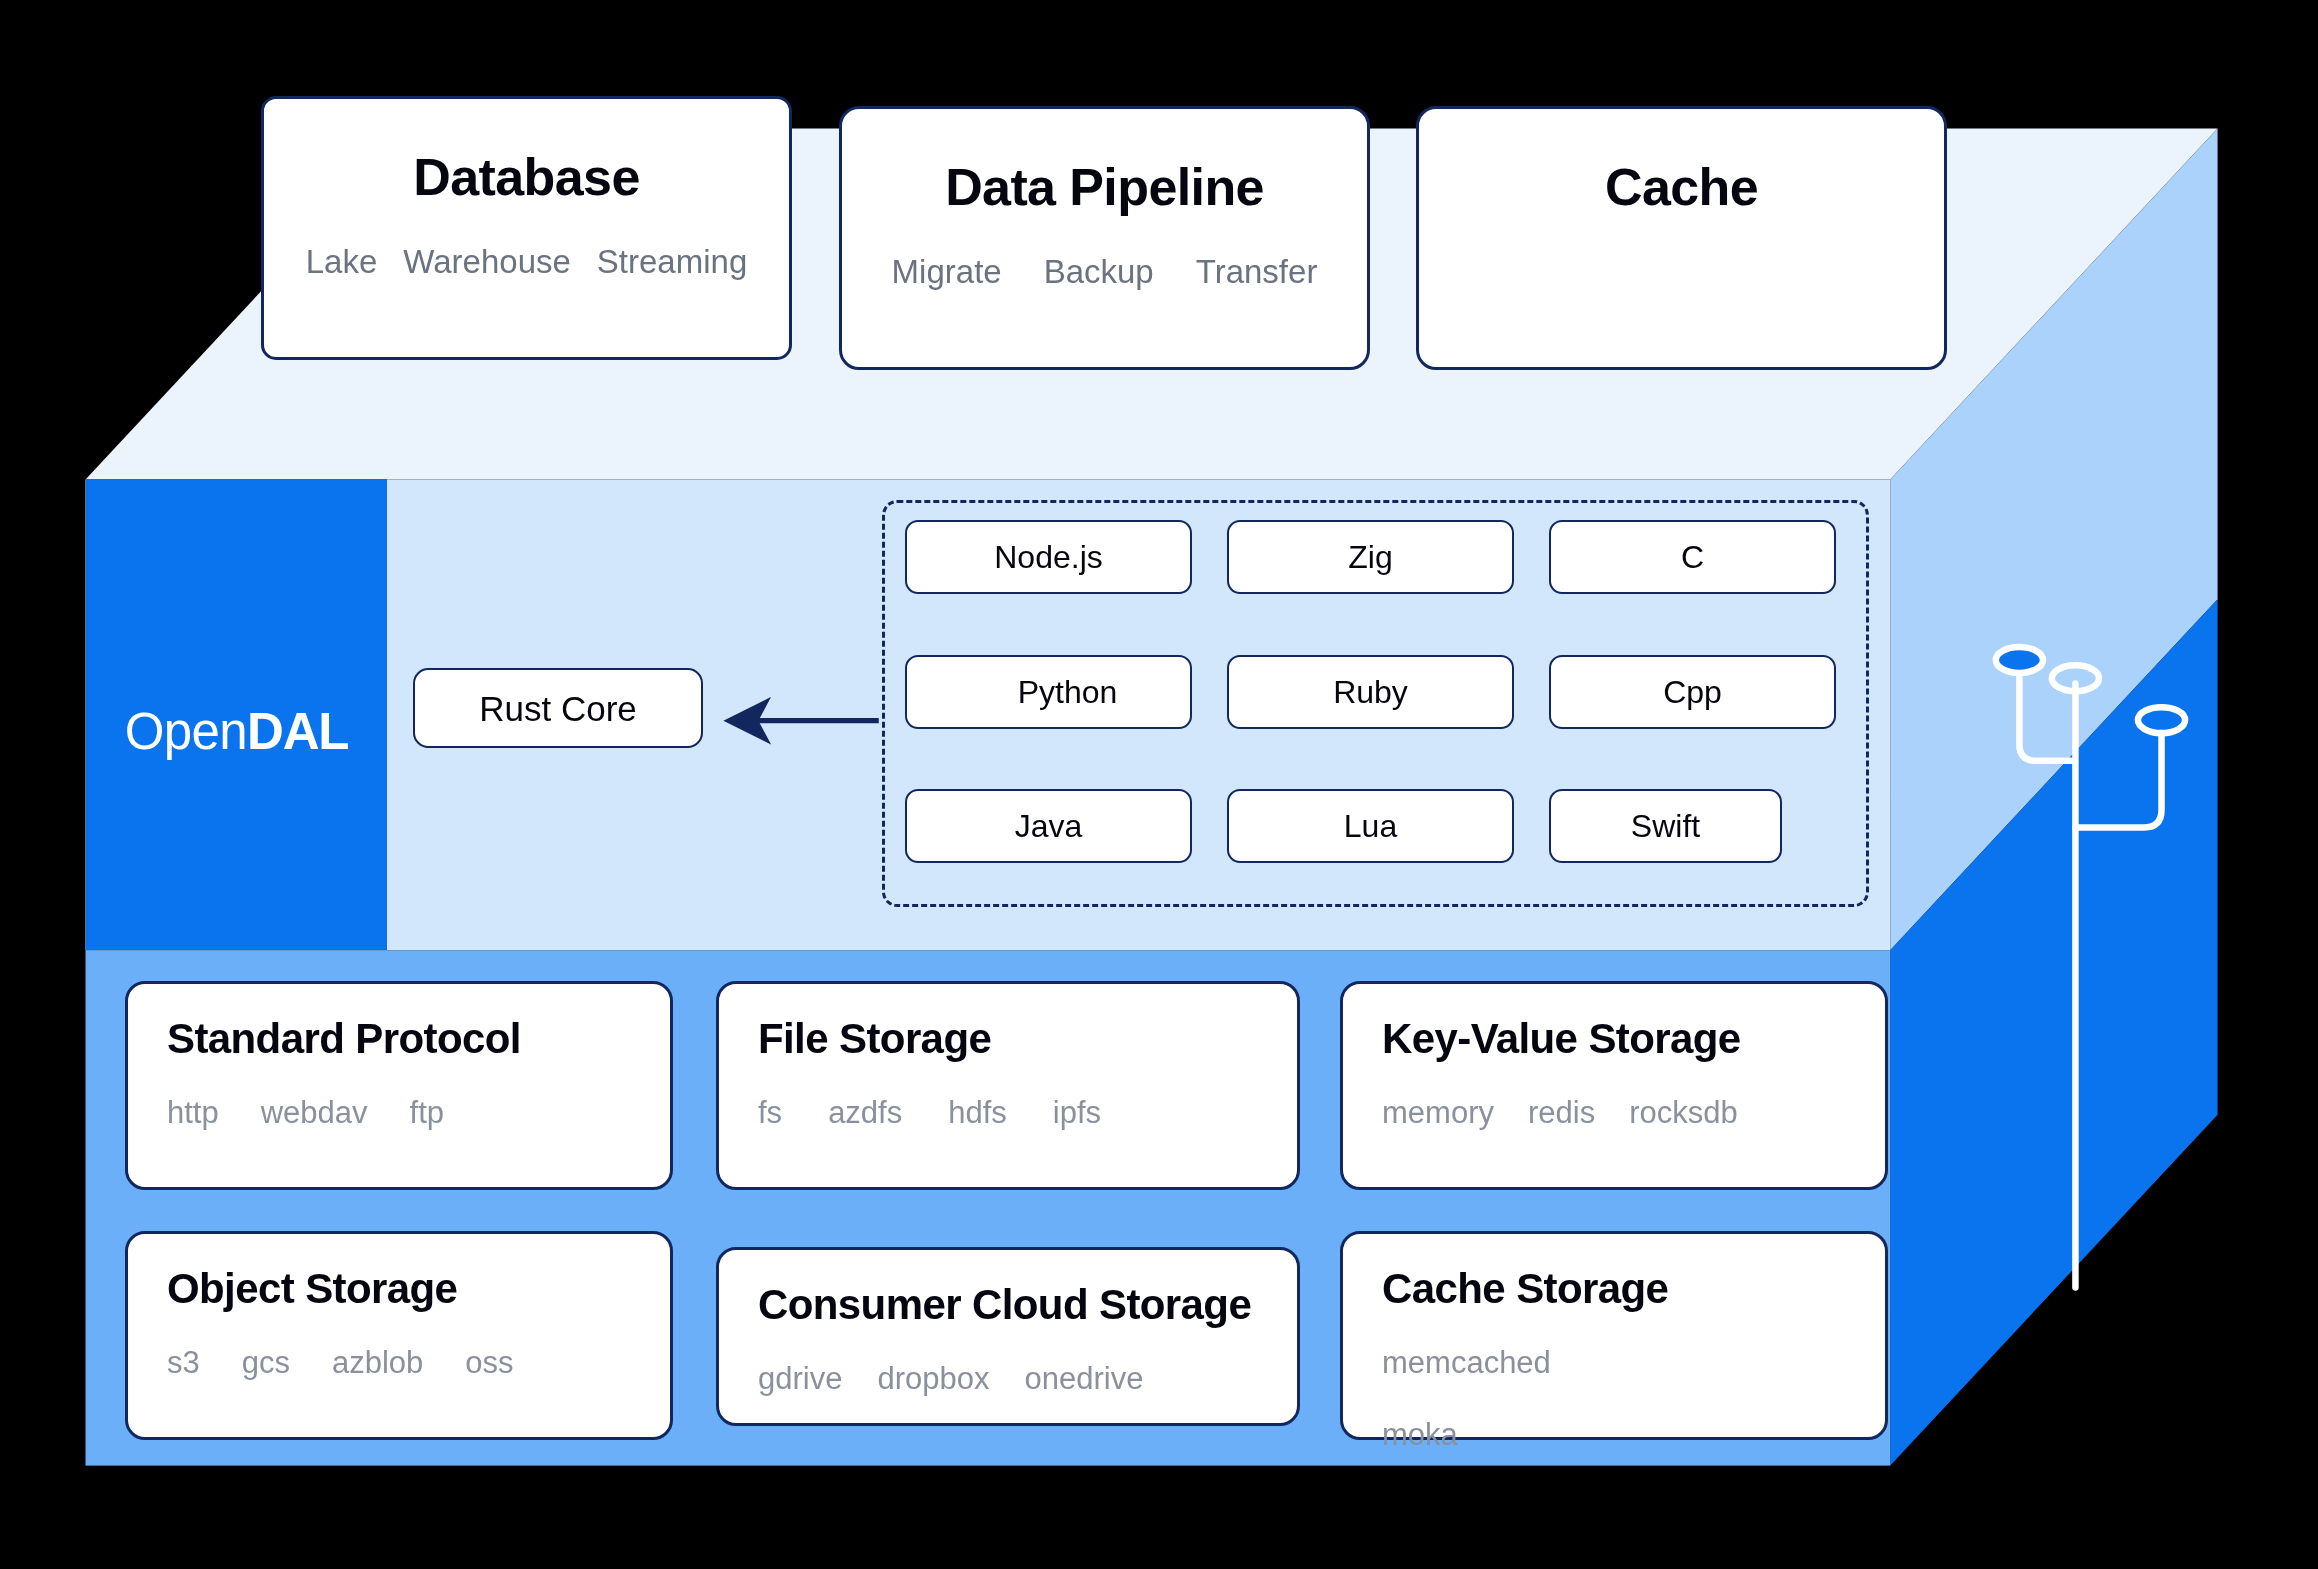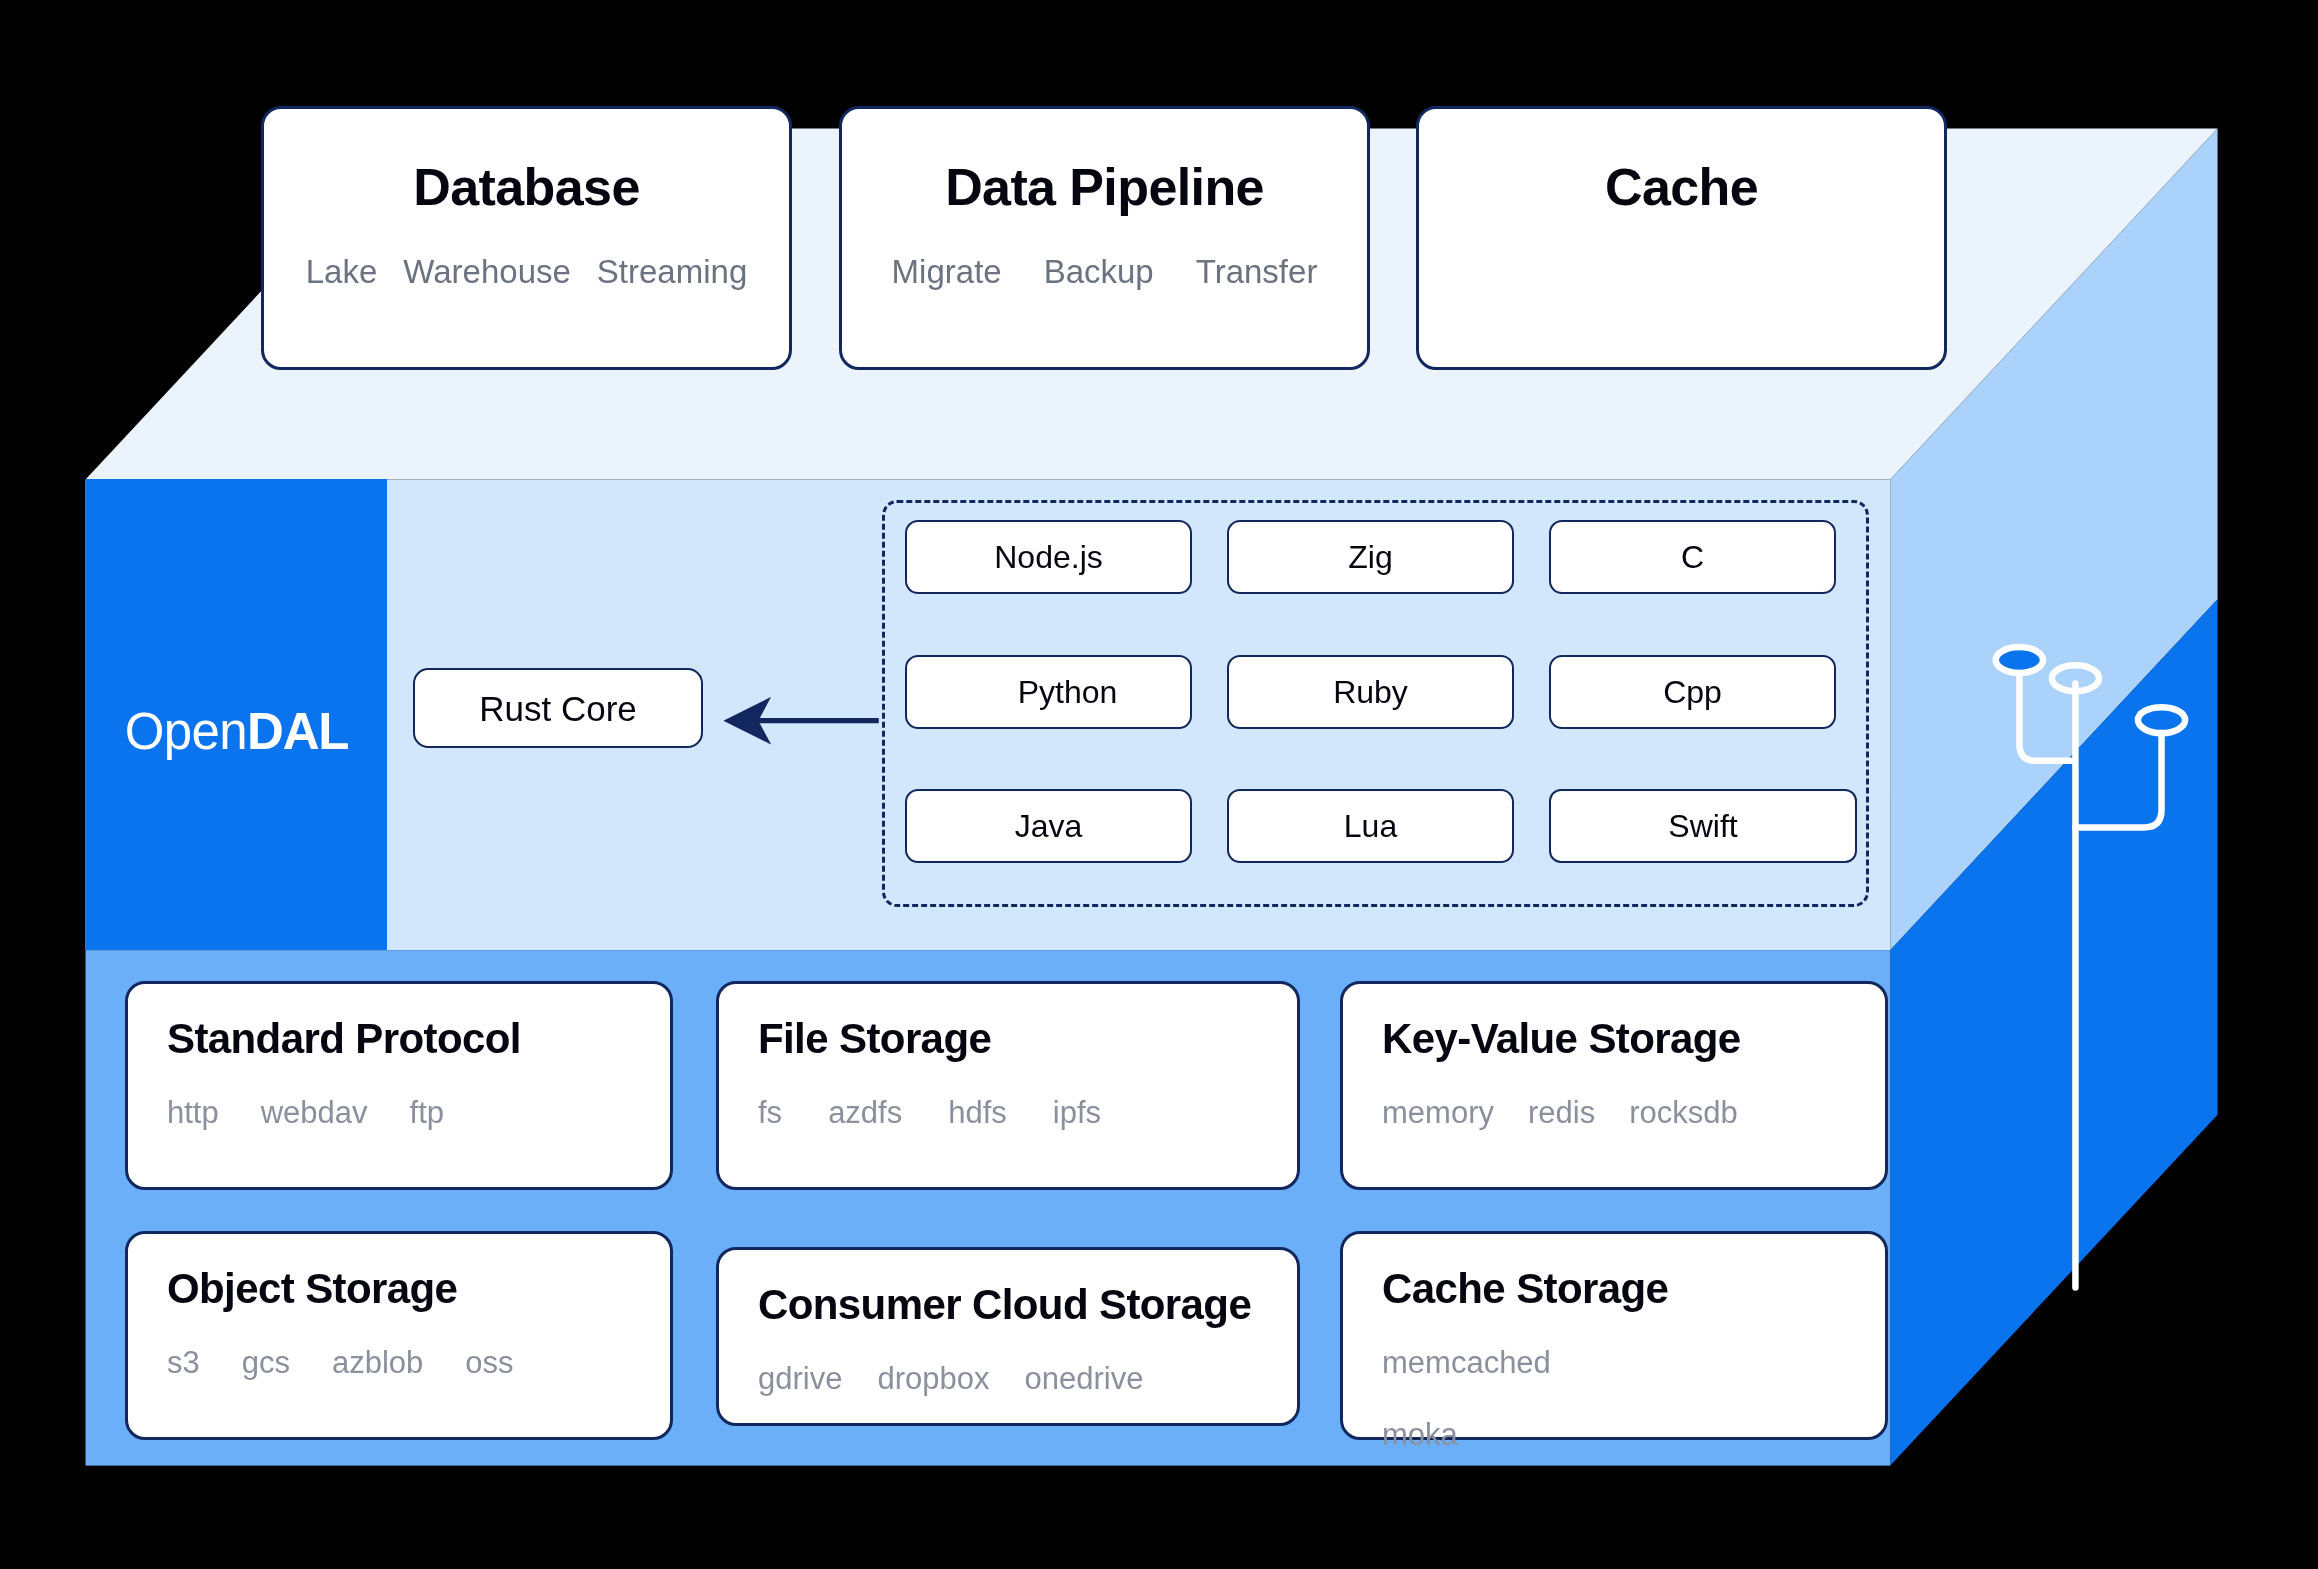--- a/index.html
+++ b/index.html
@@ -105,21 +105,21 @@
       <ellipse cx="3665" cy="1221" rx="40" ry="22" fill="none" stroke="#FFFFFF" stroke-width="11"></ellipse>
     </g>
   </svg>
 
   <div id="opendal-block" style="left:86px;top:479px;width:301px;height:471px;">
     <div id="opendal-logo">
       <span>Open</span><span class="b">DAL</span>
     </div>
   </div>
 
-  <div class="card topcard" style="left:261px;top:106px;width:531px;height:264px;">
+  <div class="card topcard" style="left:261px;top:96px;width:531px;height:264px;border-radius:15px;">
     <div class="t">Database</div>
     <div class="subs" style="gap:26px;">
       <span>Lake</span>
       <span>Warehouse</span>
       <span>Streaming</span>
     </div>
   </div>
 
   <div class="card topcard" style="left:839px;top:106px;width:531px;height:264px;">
     <div class="t">Data Pipeline</div>
@@ -168,21 +168,21 @@
   <div class="lang" style="left:1549px;top:655px;width:287px;height:74px;">
     <span>Cpp</span>
     </div>
 
   <div class="lang" style="left:905px;top:789px;width:287px;height:74px;">
     <span>Java</span>
     </div>
   <div class="lang" style="left:1227px;top:789px;width:287px;height:74px;">
     <span>Lua</span>
     </div>
-  <div class="lang" style="left:1549px;top:789px;width:308px;height:74px;border-radius:12px;">
+  <div class="lang" style="left:1549px;top:789px;width:233px;height:74px;">
     <span>Swift</span>
     </div>
 
   <div class="card stcard" style="left:125px;top:981px;width:548px;height:209px;">
     <div class="t">Standard Protocol</div>
     <div class="subs" style="gap:42px;">
       <span>http</span>
       <span>webdav</span>
       <span>ftp</span>
     </div>

